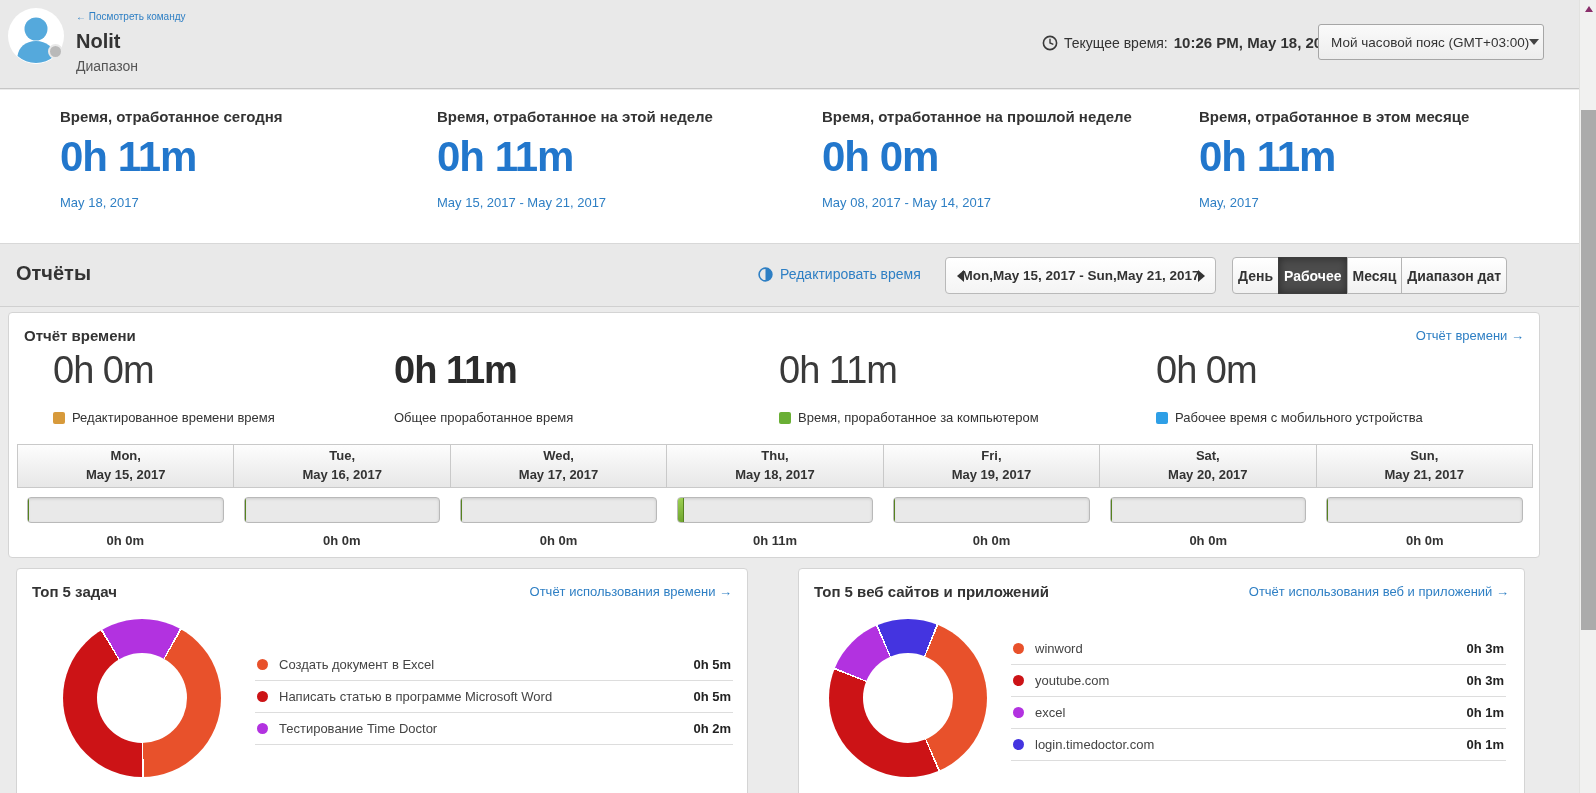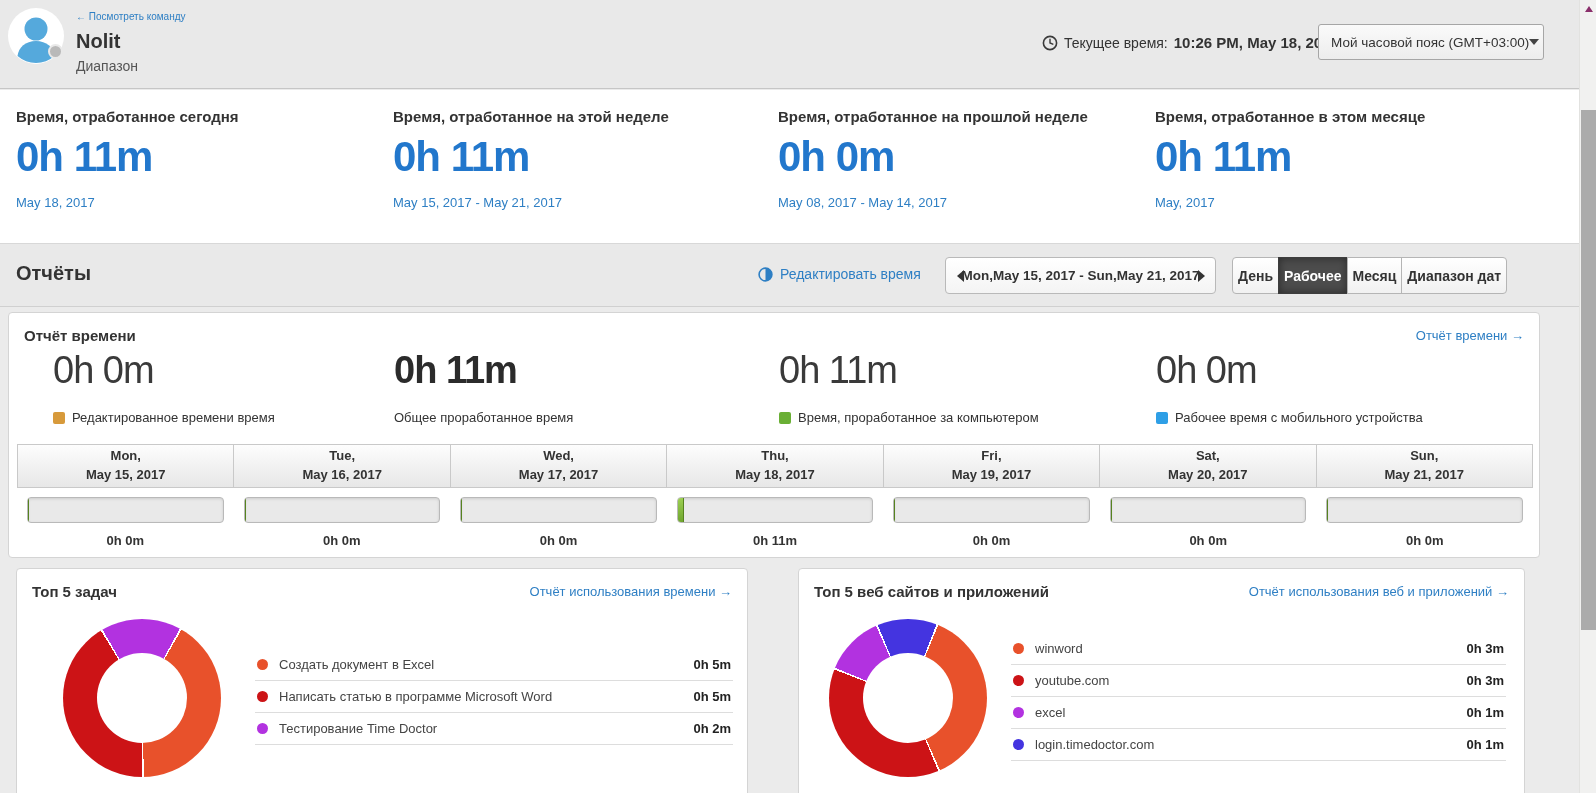--- a/index.html
+++ b/index.html
@@ -42,21 +42,21 @@
     display: flex; align-items: center; padding: 0 12px; white-space: nowrap;
   }
   .tz-caret {
     margin-left: auto; width: 0; height: 0;
     border-left: 5px solid transparent; border-right: 5px solid transparent;
     border-top: 6px solid #444;
   }
 
   
   .stats-row { position: absolute; top: 90px; left: 0; width: 1579px; height: 153px; background: #fff; }
-  .stat { position: absolute; top: 0; }
+  .stat { position: absolute; top: 0; margin-left: 44px; }
   .stat:nth-child(1) { left: 16px; } .stat:nth-child(2) { left: 393px; }
   .stat:nth-child(3) { left: 778px; } .stat:nth-child(4) { left: 1155px; }
   .stat-title { margin-top: 18px; font-size: 15px; font-weight: bold; color: #333; }
   .stat-value { margin-top: 8px; font-size: 42px; font-weight: bold; color: #2277cc; letter-spacing: -1px; }
   .stat-period { margin-top: 14px; font-size: 13px; color: #2e7fc4; }
 
   
   .reports-bar {
     position: absolute; top: 243px; left: 0; width: 1579px; height: 64px;
     background: #e9e9e9; border-top: 1px solid #d8d8d8; border-bottom: 1px solid #d0d0d0;

